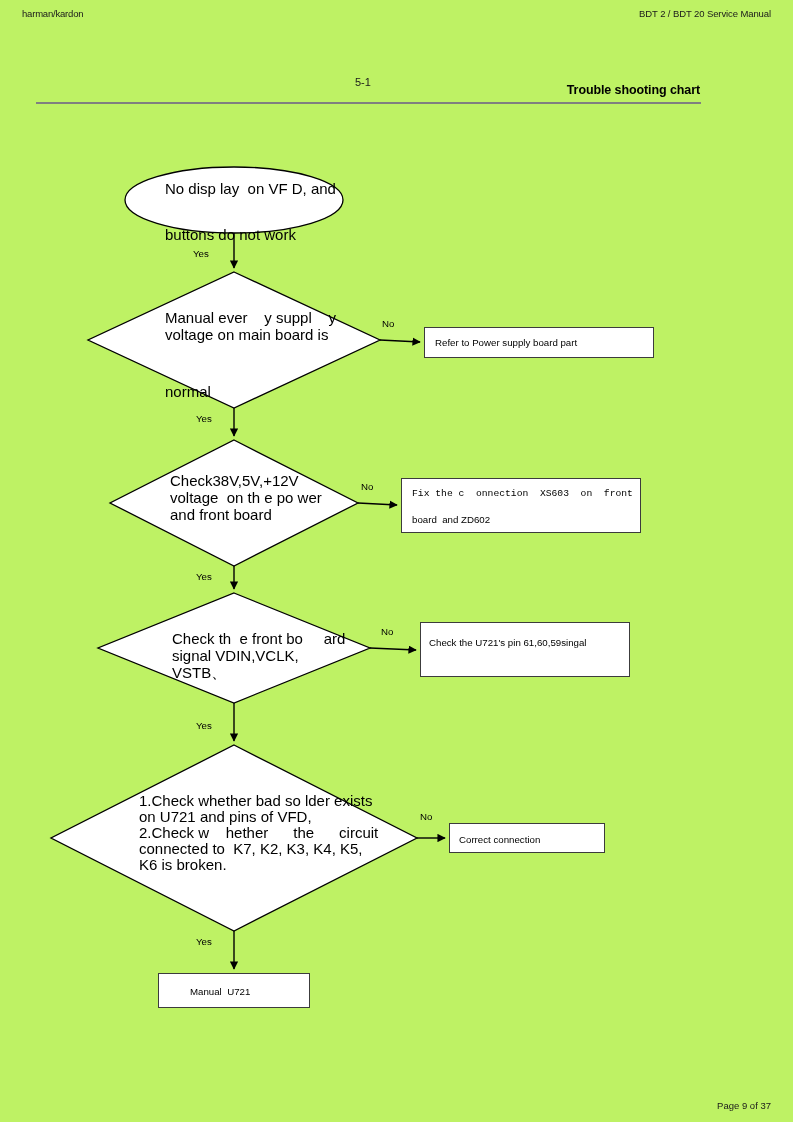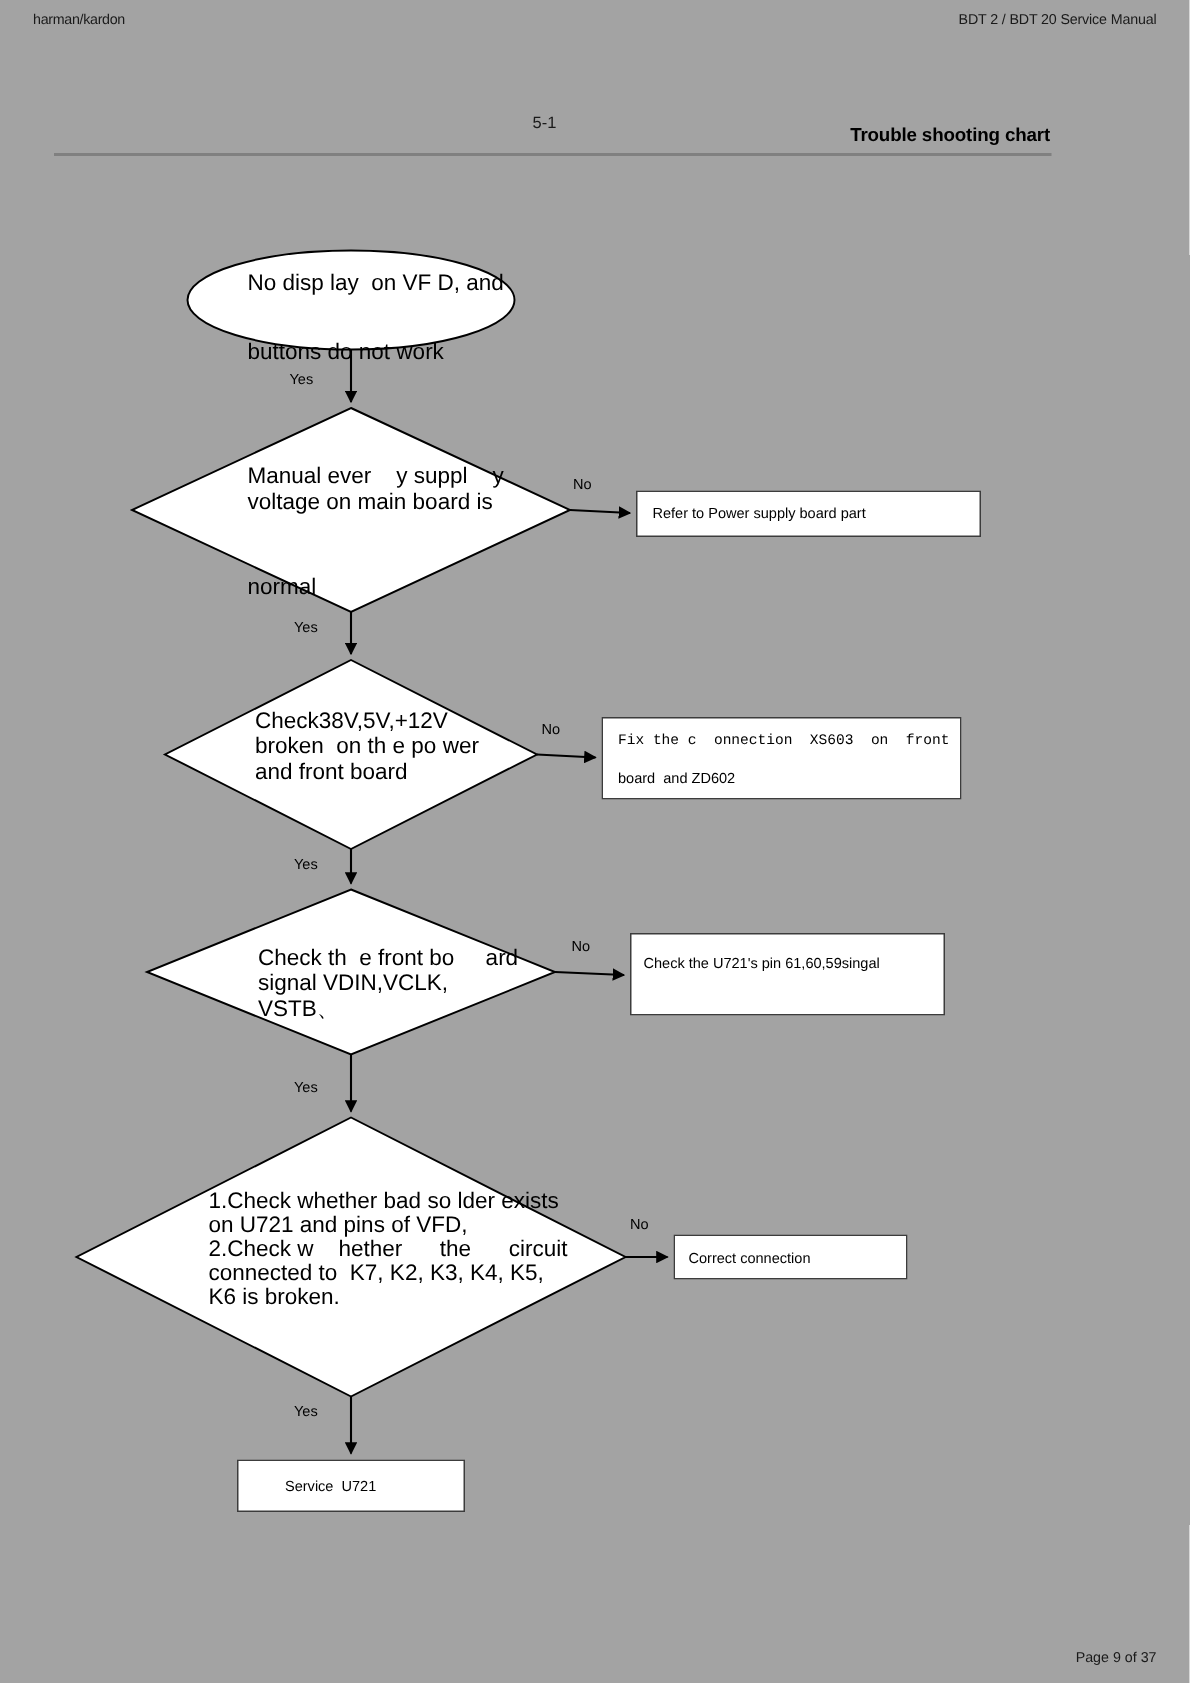--- a/index.html
+++ b/index.html
@@ -8,21 +8,21 @@
     background: #ffffff;
   }
   body {
     font-family: "Liberation Sans", sans-serif;
     color: #000000;
   }
   #page {
     position: relative;
     width: 793px;
     height: 1122px;
-    background: #a3a3a3;
+    background: #bef264;
     overflow: hidden;
   }
 
   
   .hdr-left {
     position: absolute;
     left: 22px;
     top: 8px;
     font-size: 9.5px;
     letter-spacing: -0.2px;
@@ -161,21 +161,21 @@
   </svg>
 
   <div class="node-text" style="left:165px; top:180px;">No disp lay  on VF D, and</div>
   <div class="node-text" style="left:165px; top:198px;margin-top:28px;">buttons do not work</div>
 
   <div class="node-text" style="left:165px; top:309px;">Manual ever    y suppl    y</div>
   <div class="node-text" style="left:165px; top:326px;">voltage on main board is</div>
   <div class="node-text" style="left:165px; top:343px;margin-top:40px;">normal</div>
 
   <div class="node-text" style="left:170px; top:472px;">Check38V,5V,+12V</div>
-  <div class="node-text" style="left:170px; top:489px;">broken  on th e po wer</div>
+  <div class="node-text" style="left:170px; top:489px;">voltage  on th e po wer</div>
   <div class="node-text" style="left:170px; top:506px;">and front board</div>
 
   <div class="node-text" style="left:172px; top:630px;">Check th  e front bo     ard</div>
   <div class="node-text" style="left:172px; top:647px;">signal VDIN,VCLK,</div>
   <div class="node-text" style="left:172px; top:664px;">VSTB、</div>
 
   <div class="node-text small-lead" style="left:139px; top:793px;">1.Check whether bad so lder exists</div>
   <div class="node-text small-lead" style="left:139px; top:809px;">on U721 and pins of VFD,</div>
   <div class="node-text small-lead" style="left:139px; top:825px;">2.Check w    hether      the      circuit</div>
   <div class="node-text small-lead" style="left:139px; top:841px;">connected to  K7, K2, K3, K4, K5,</div>
@@ -199,17 +199,17 @@
   <div class="rect-text" style="left:412px; top:485px;font-family:Liberation Mono, monospace;">Fix the c  onnection  XS603  on  front</div>
   <div class="rect-text" style="left:412px; top:511px;">board  and ZD602</div>
 
   <div class="rect-box" style="left:420px; top:622px; width:210px; height:55px;"></div>
   <div class="rect-text" style="left:429px; top:634px;">Check the U721's pin 61,60,59singal</div>
 
   <div class="rect-box" style="left:449px; top:823px; width:156px; height:30px;"></div>
   <div class="rect-text" style="left:459px; top:831px;text-align:center;">Correct connection</div>
 
   <div class="rect-box" style="left:158px; top:973px; width:152px; height:35px;"></div>
-  <div class="rect-text" style="left:190px; top:983px;">Service  U721</div>
+  <div class="rect-text" style="left:190px; top:983px;">Manual  U721</div>
 
   <div class="footer-page">Page 9 of 37</div>
 
 </div>
 
 </body></html>

